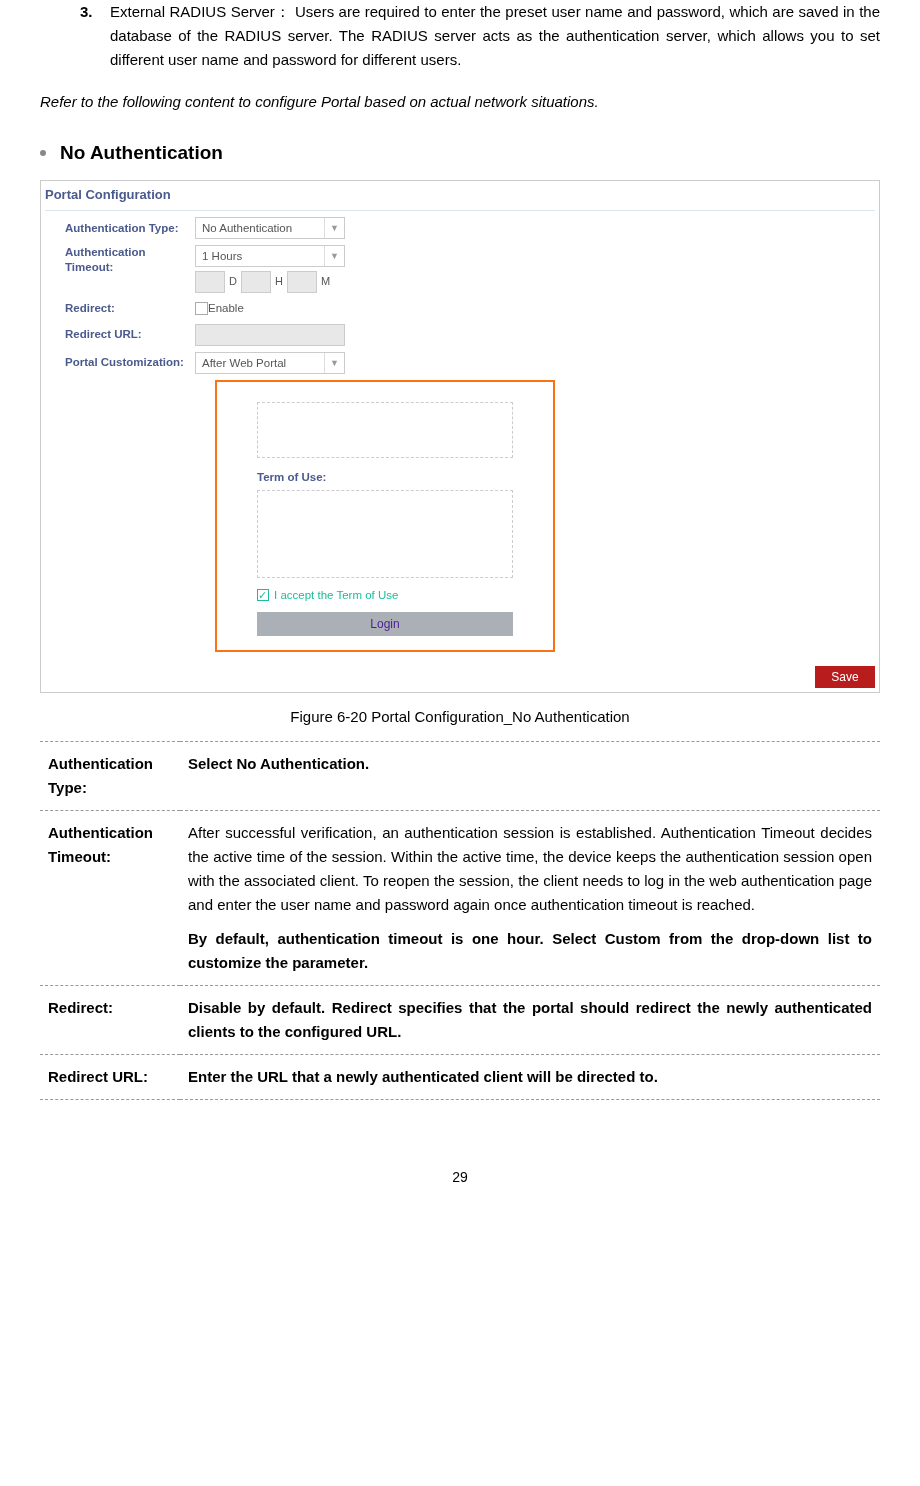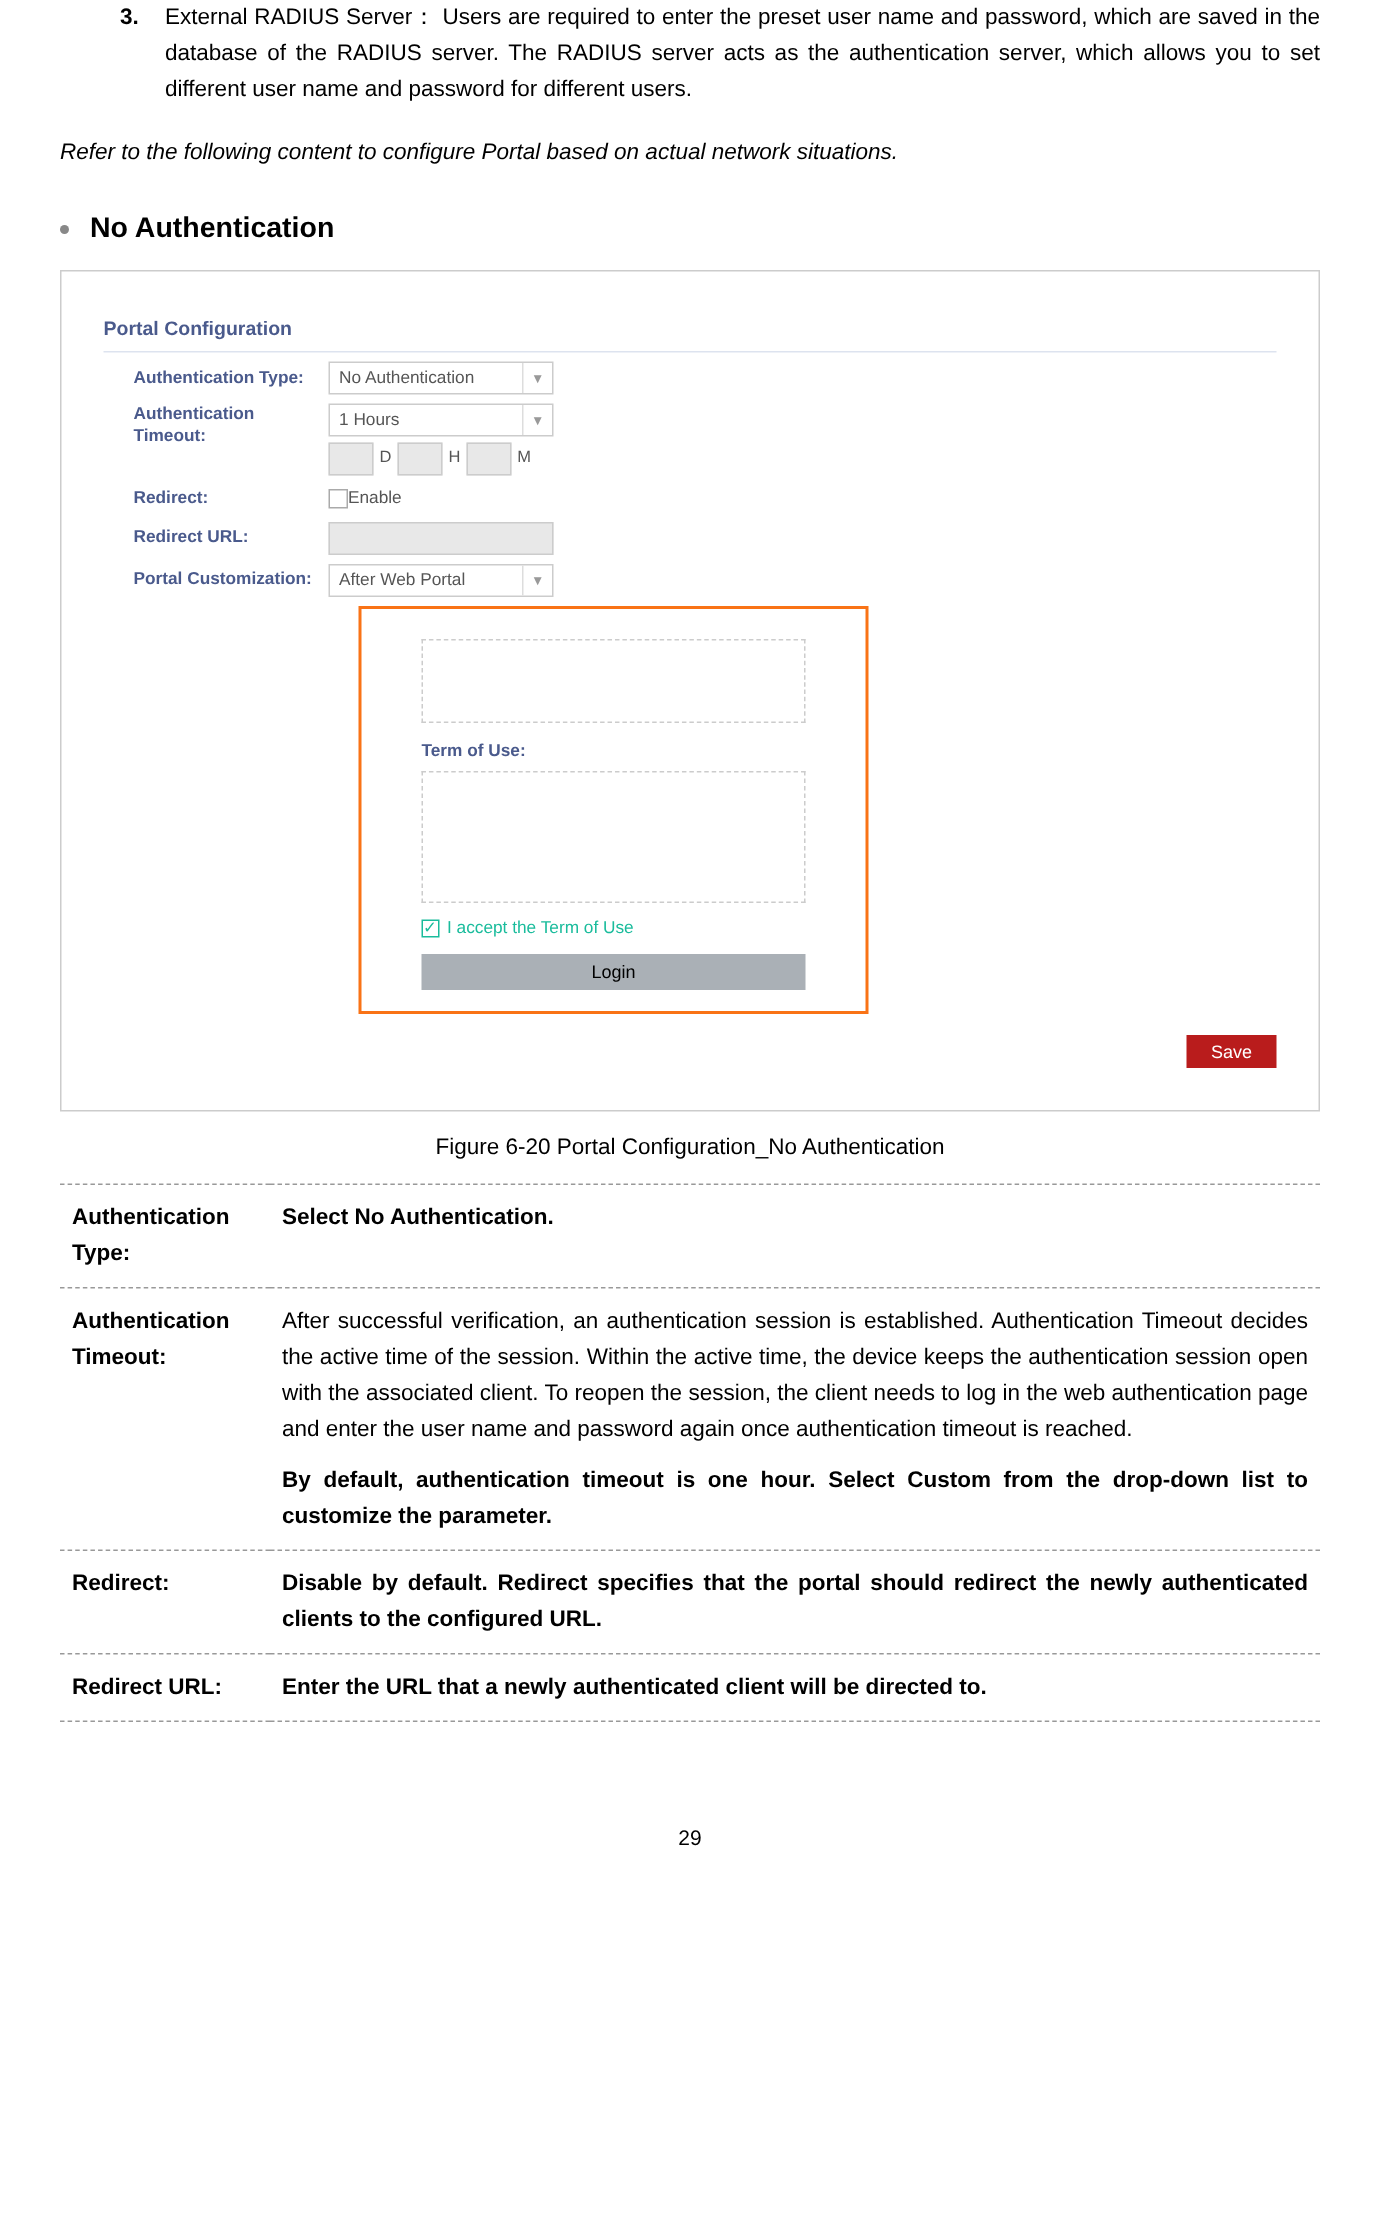--- a/index.html
+++ b/index.html
@@ -26,21 +26,21 @@
   }
   .dot {
     width: 6px; height: 6px;
     background: #888;
     border-radius: 50%;
     flex-shrink: 0;
   }
   .sect-title { font-size: 19px; font-weight: bold; }
   .fig-box {
     border: 1px solid #ccc;
-    padding: 28px;
+    padding: 4px;
     margin: 0 0 12px 0;
   }
   .fig-title {
     color: #4a5a8c;
     font-weight: bold;
     font-size: 13px;
     margin-bottom: 6px;
     border-bottom: 1px solid #dde3ef;
     padding-bottom: 4px;
   }
@@ -139,21 +139,21 @@
     content: "✓";
     position: absolute;
     top: -3px; left: 0px;
     font-size: 11px;
     color: #1abc9c;
   }
   .login-btn {
     width: 100%;
     height: 24px;
     background: #aab0b6;
-    color: #000000;
+    color: #4c1d95;
     font-size: 12px;
     text-align: center;
     line-height: 24px;
   }
   .save-row {
     display: flex;
     justify-content: flex-end;
     margin-top: 14px;
   }
   .save-btn {

